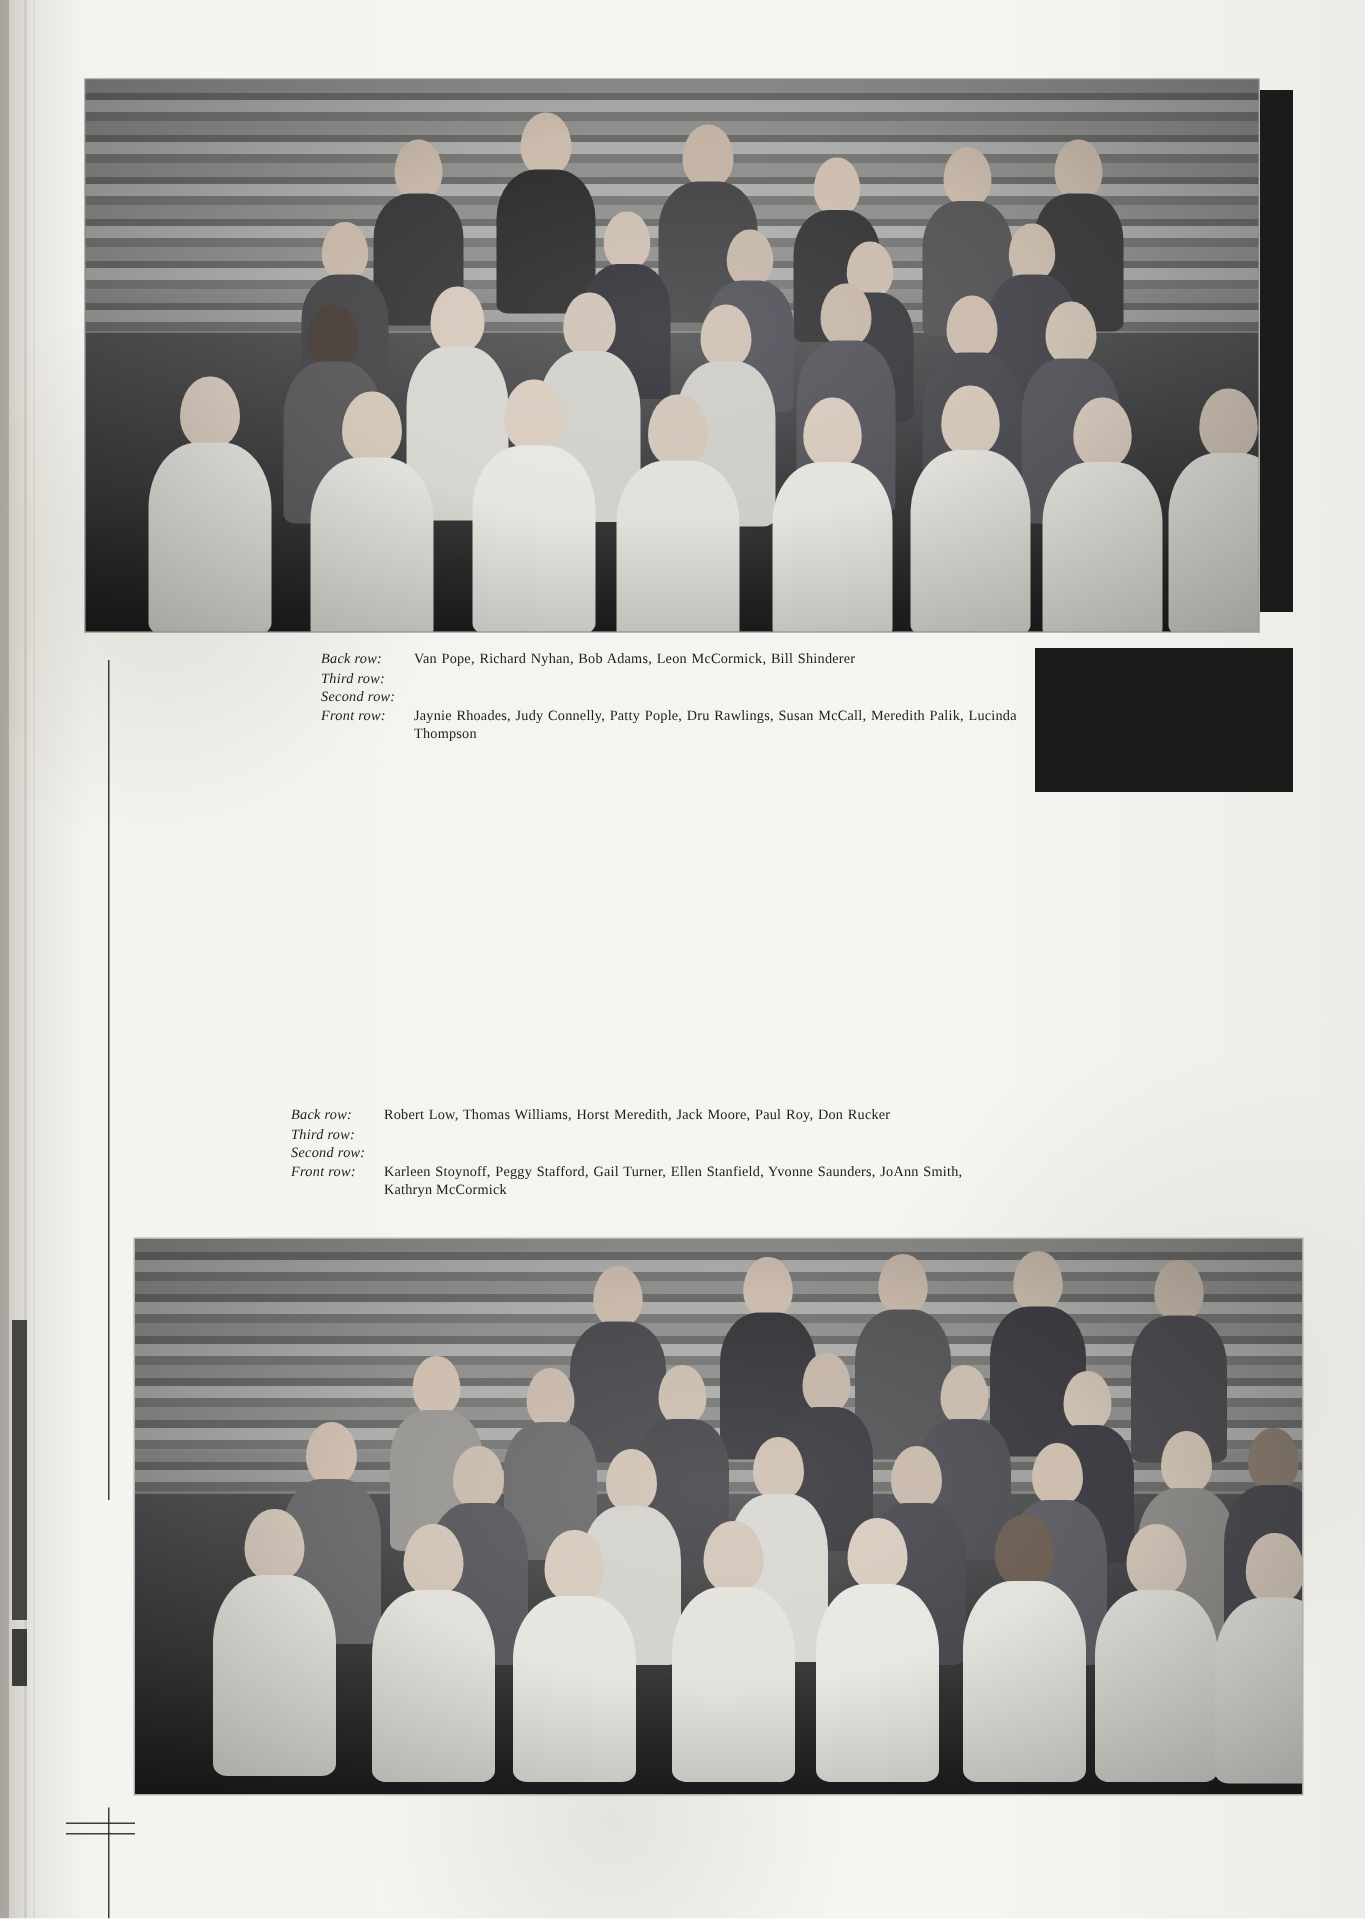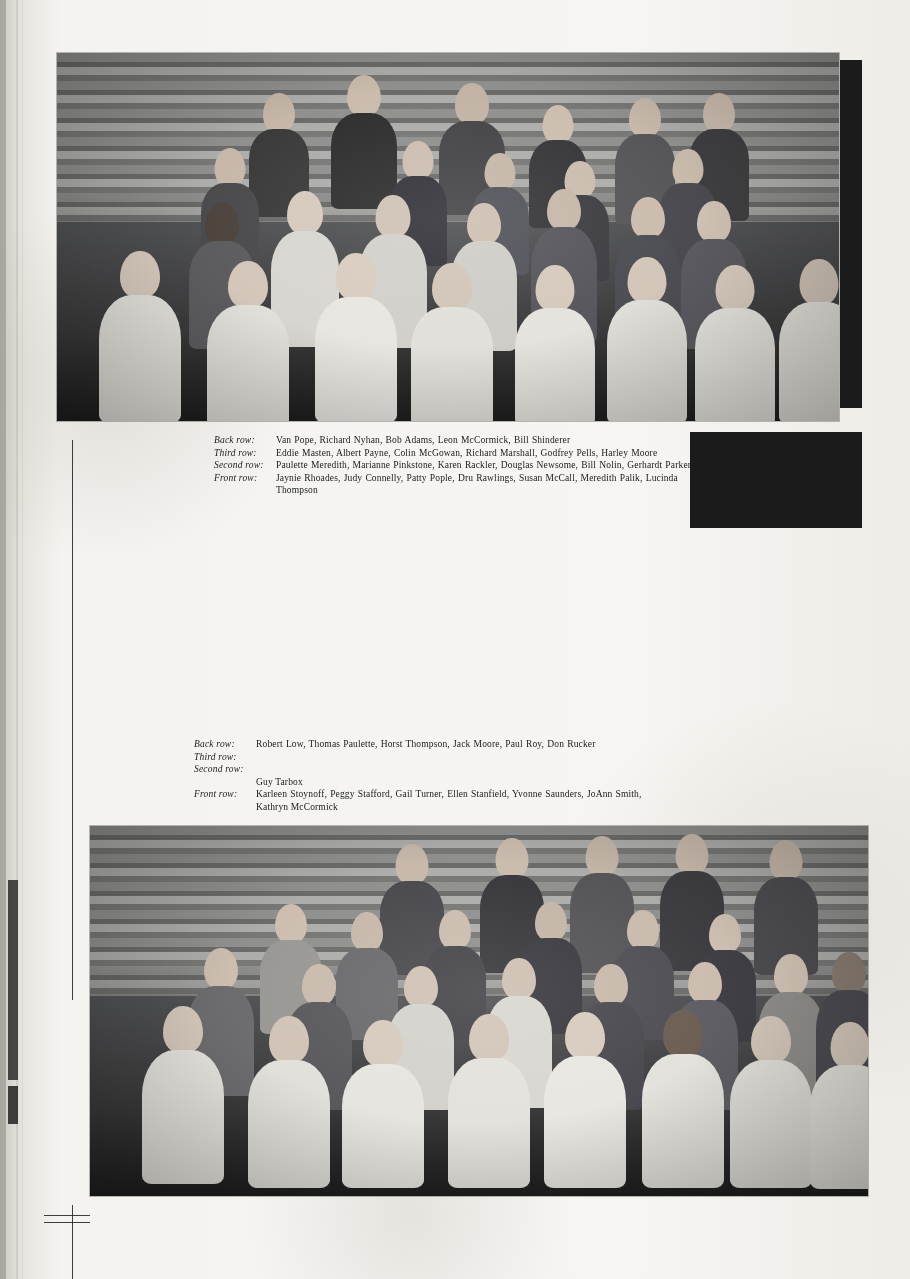--- a/index.html
+++ b/index.html
@@ -268,45 +268,42 @@
   <div class="corner-block" style="left:840px; top:60px; width:22px; height:348px;"></div>
   <div class="corner-block" style="left:690px; top:432px; width:172px; height:96px;"></div>
 
   <div class="caption" style="left:214px; top:434px; width:560px;">
     <div class="row">
       <div class="rowlabel">Back row:</div>
       <div class="names">Van Pope, Richard Nyhan, Bob Adams, Leon McCormick, Bill Shinderer</div>
     </div>
     <div class="row">
       <div class="rowlabel">Third row:</div>
-      <div class="names">Eddie Masten, Albert Payne, Colin McGowan, Richard Marshall, Godfrey Pells, Harley Moore</div>
     </div>
     <div class="row">
       <div class="rowlabel">Second row:</div>
-      <div class="names">Paulette Meredith, Marianne Pinkstone, Karen Rackler, Douglas Newsome, Bill Nolin, Gerhardt Parker</div>
     </div>
     <div class="row">
       <div class="rowlabel">Front row:</div>
       <div class="names">Jaynie Rhoades, Judy Connelly, Patty Pople, Dru Rawlings, Susan McCall, Meredith Palik, Lucinda</div>
     </div>
     <div class="cont">Thompson</div>
   </div>
 
   <div class="caption" style="left:194px; top:738px; width:560px;">
     <div class="row">
       <div class="rowlabel">Back row:</div>
-      <div class="names">Robert Low, Thomas Paulette, Horst Thompson, Jack Moore, Paul Roy, Don Rucker</div>
+      <div class="names">Robert Low, Thomas Williams, Horst Meredith, Jack Moore, Paul Roy, Don Rucker</div>
     </div>
     <div class="row">
       <div class="rowlabel">Third row:</div>
     </div>
     <div class="row">
       <div class="rowlabel">Second row:</div>
     </div>
-    <div class="cont">Guy Tarbox</div>
     <div class="row">
       <div class="rowlabel">Front row:</div>
       <div class="names">Karleen Stoynoff, Peggy Stafford, Gail Turner, Ellen Stanfield, Yvonne Saunders, JoAnn Smith,</div>
     </div>
     <div class="cont">Kathryn McCormick</div>
   </div>
 
   <div class="photo" style="left:90px; top:826px; width:778px; height:370px;">
     <div class="bleachers"></div>
     <div class="floorwash"></div>

